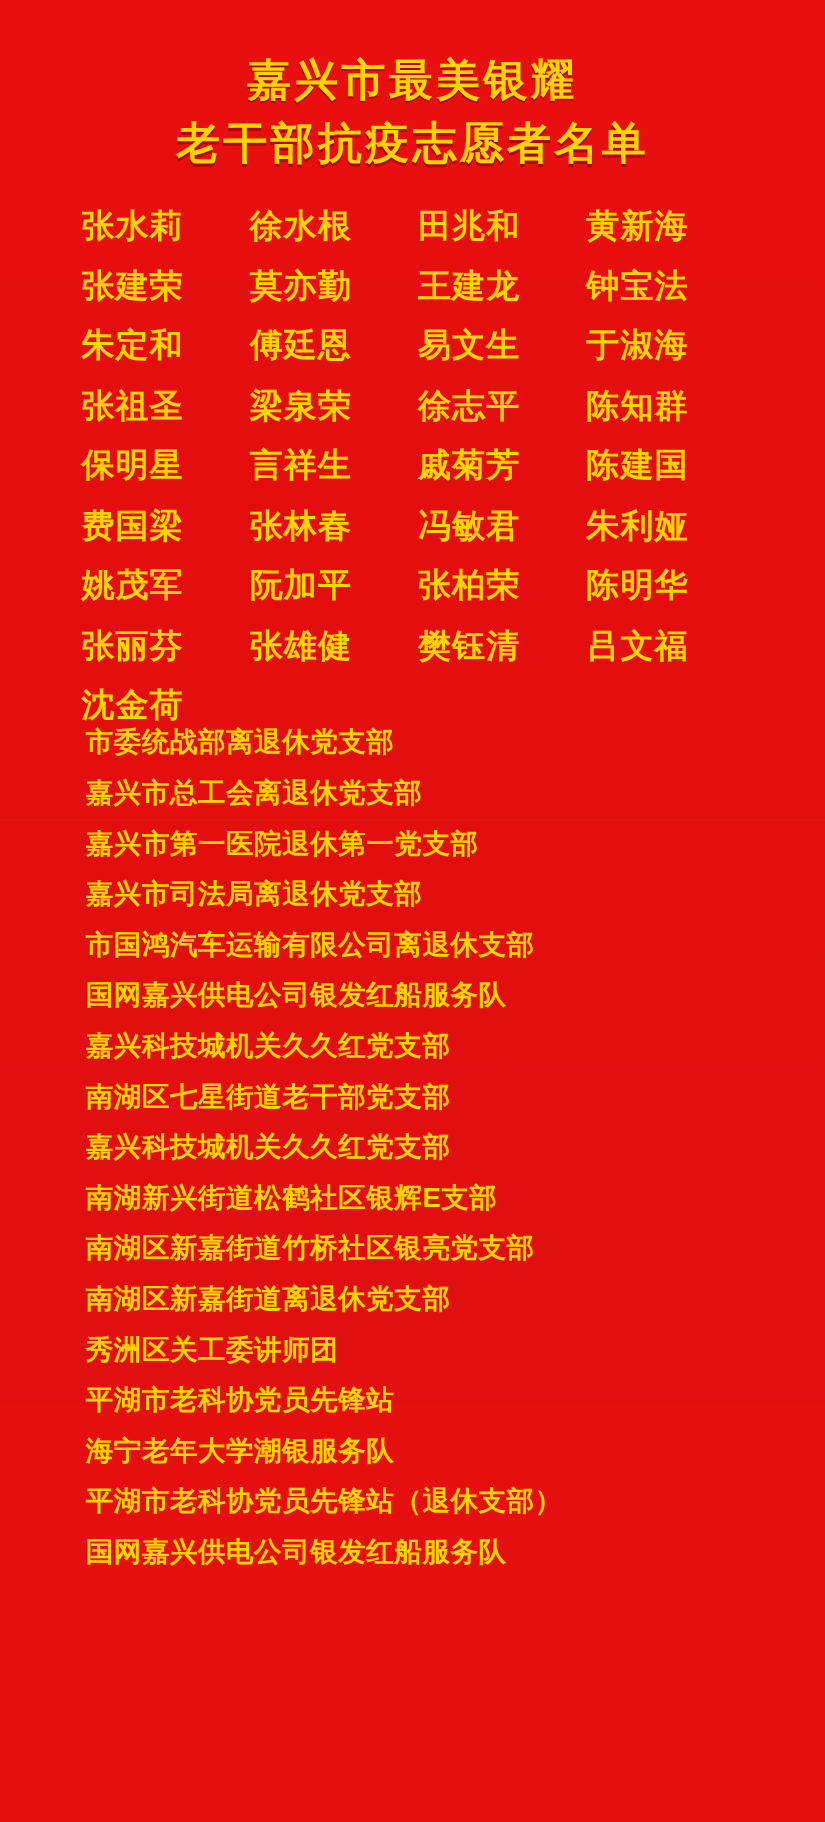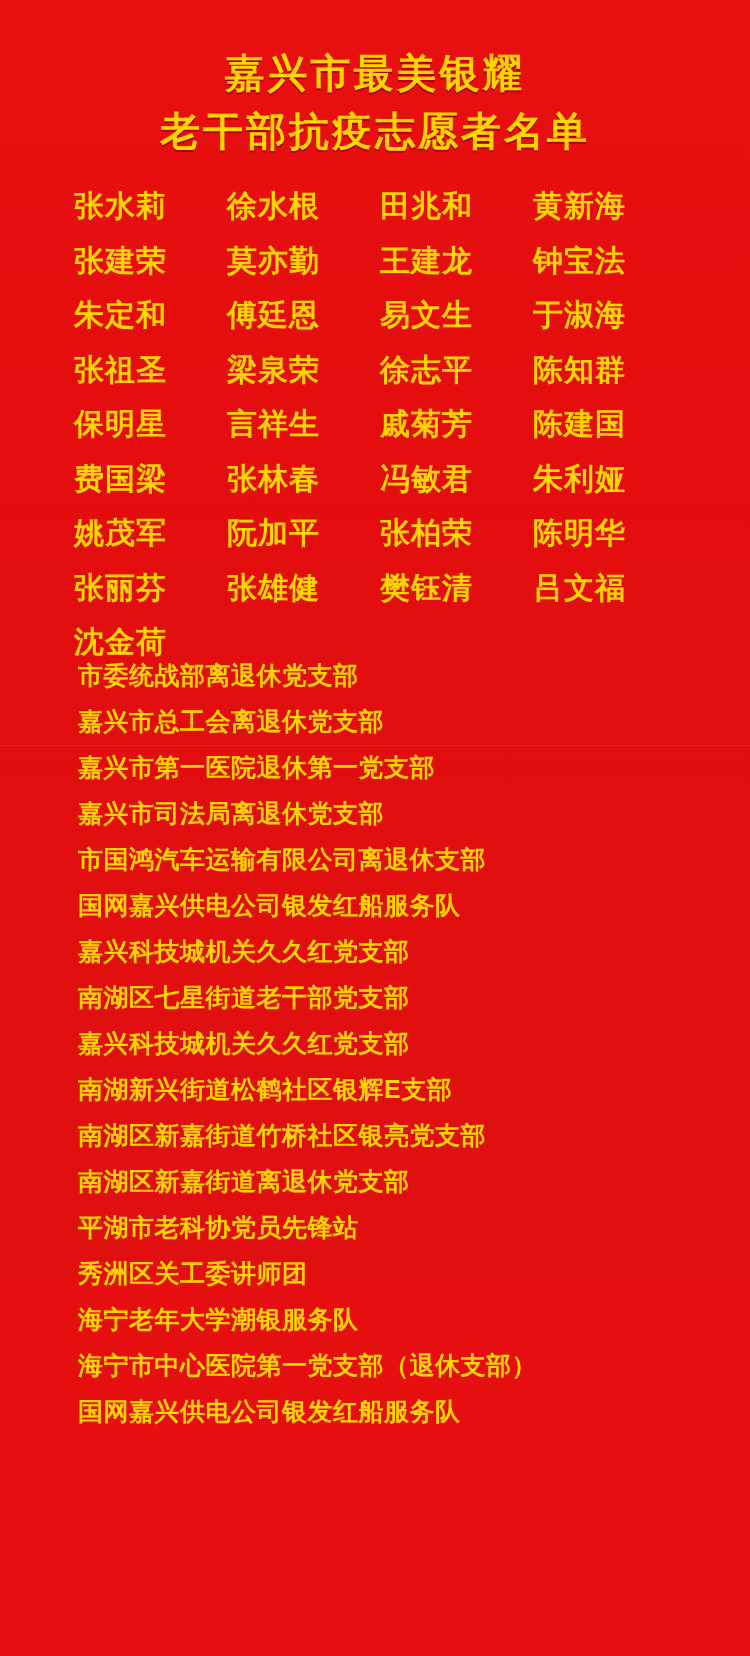--- a/index.html
+++ b/index.html
@@ -124,20 +124,20 @@
     <div class="org-item">嘉兴市第一医院退休第一党支部</div>
     <div class="org-item">嘉兴市司法局离退休党支部</div>
     <div class="org-item">市国鸿汽车运输有限公司离退休支部</div>
     <div class="org-item">国网嘉兴供电公司银发红船服务队</div>
     <div class="org-item">嘉兴科技城机关久久红党支部</div>
     <div class="org-item">南湖区七星街道老干部党支部</div>
     <div class="org-item">嘉兴科技城机关久久红党支部</div>
     <div class="org-item">南湖新兴街道松鹤社区银辉E支部</div>
     <div class="org-item">南湖区新嘉街道竹桥社区银亮党支部</div>
     <div class="org-item">南湖区新嘉街道离退休党支部</div>
+    <div class="org-item">秀洲区关工委讲师团</div>
     <div class="org-item">平湖市老科协党员先锋站</div>
-    <div class="org-item">秀洲区关工委讲师团</div>
     <div class="org-item">海宁老年大学潮银服务队</div>
-    <div class="org-item">海宁市中心医院第一党支部（退休支部）</div>
+    <div class="org-item">平湖市老科协党员先锋站（退休支部）</div>
     <div class="org-item">国网嘉兴供电公司银发红船服务队</div>
   </div>
 
 </div>
 
 </body></html>

